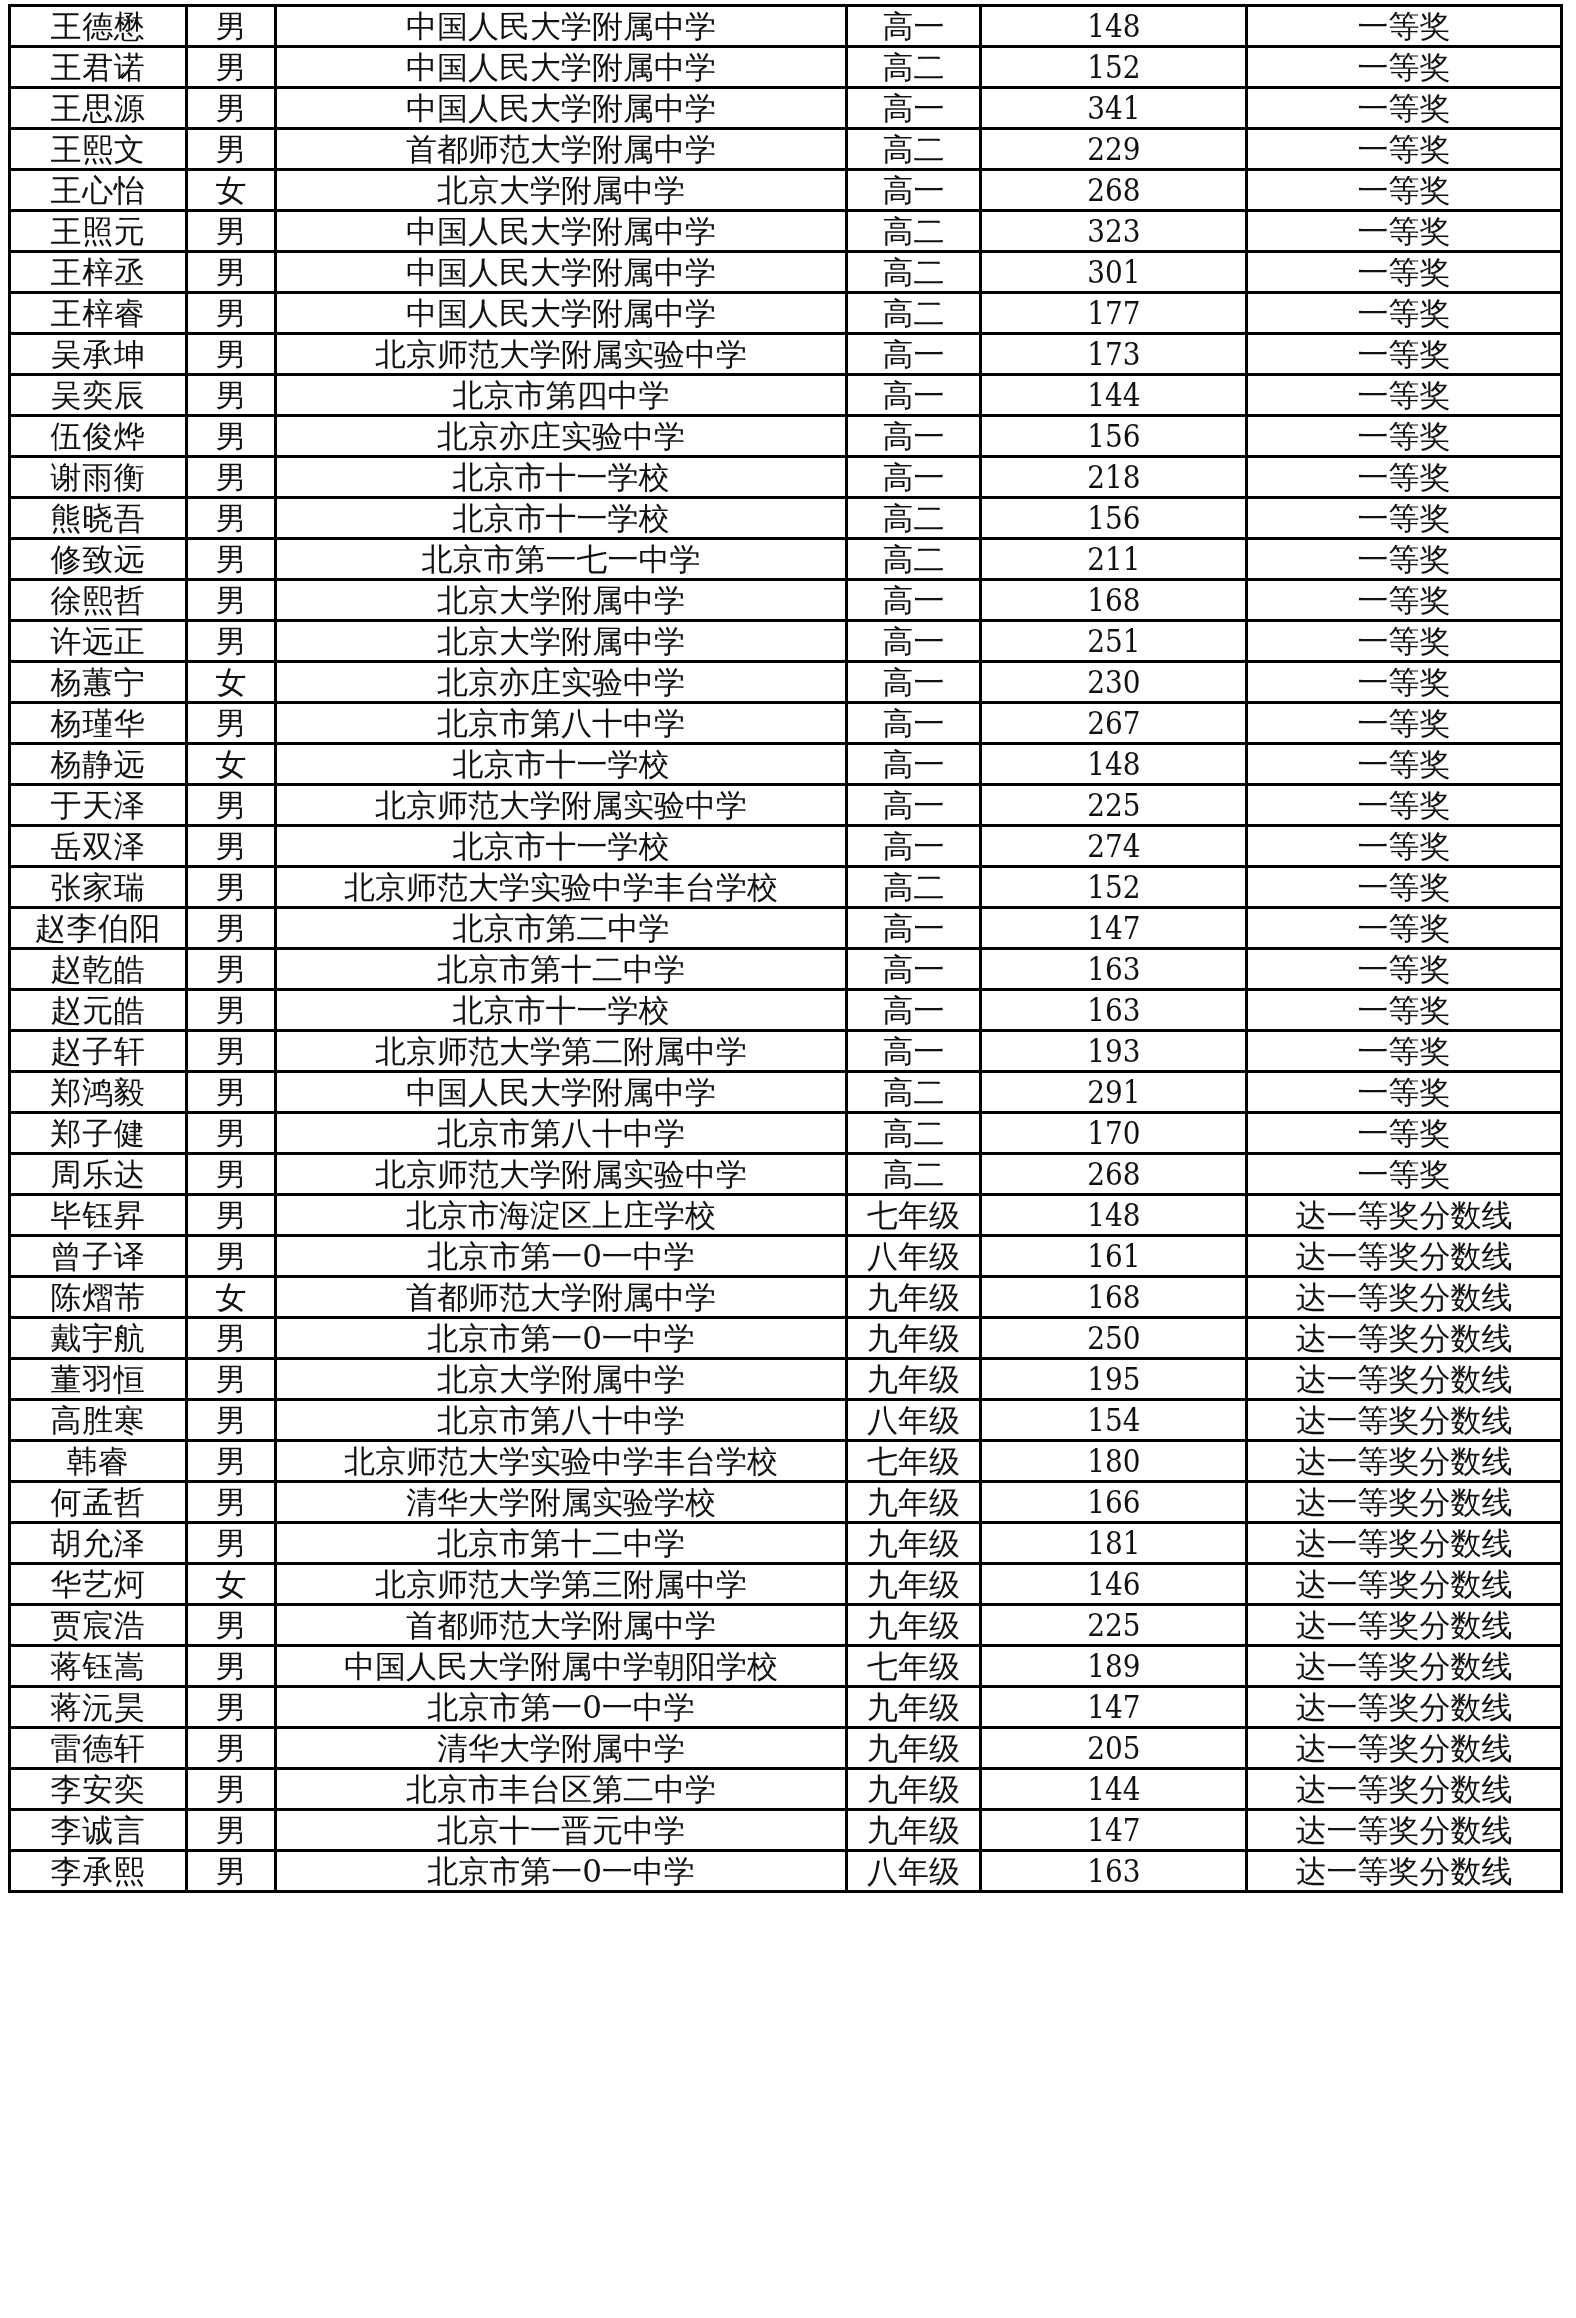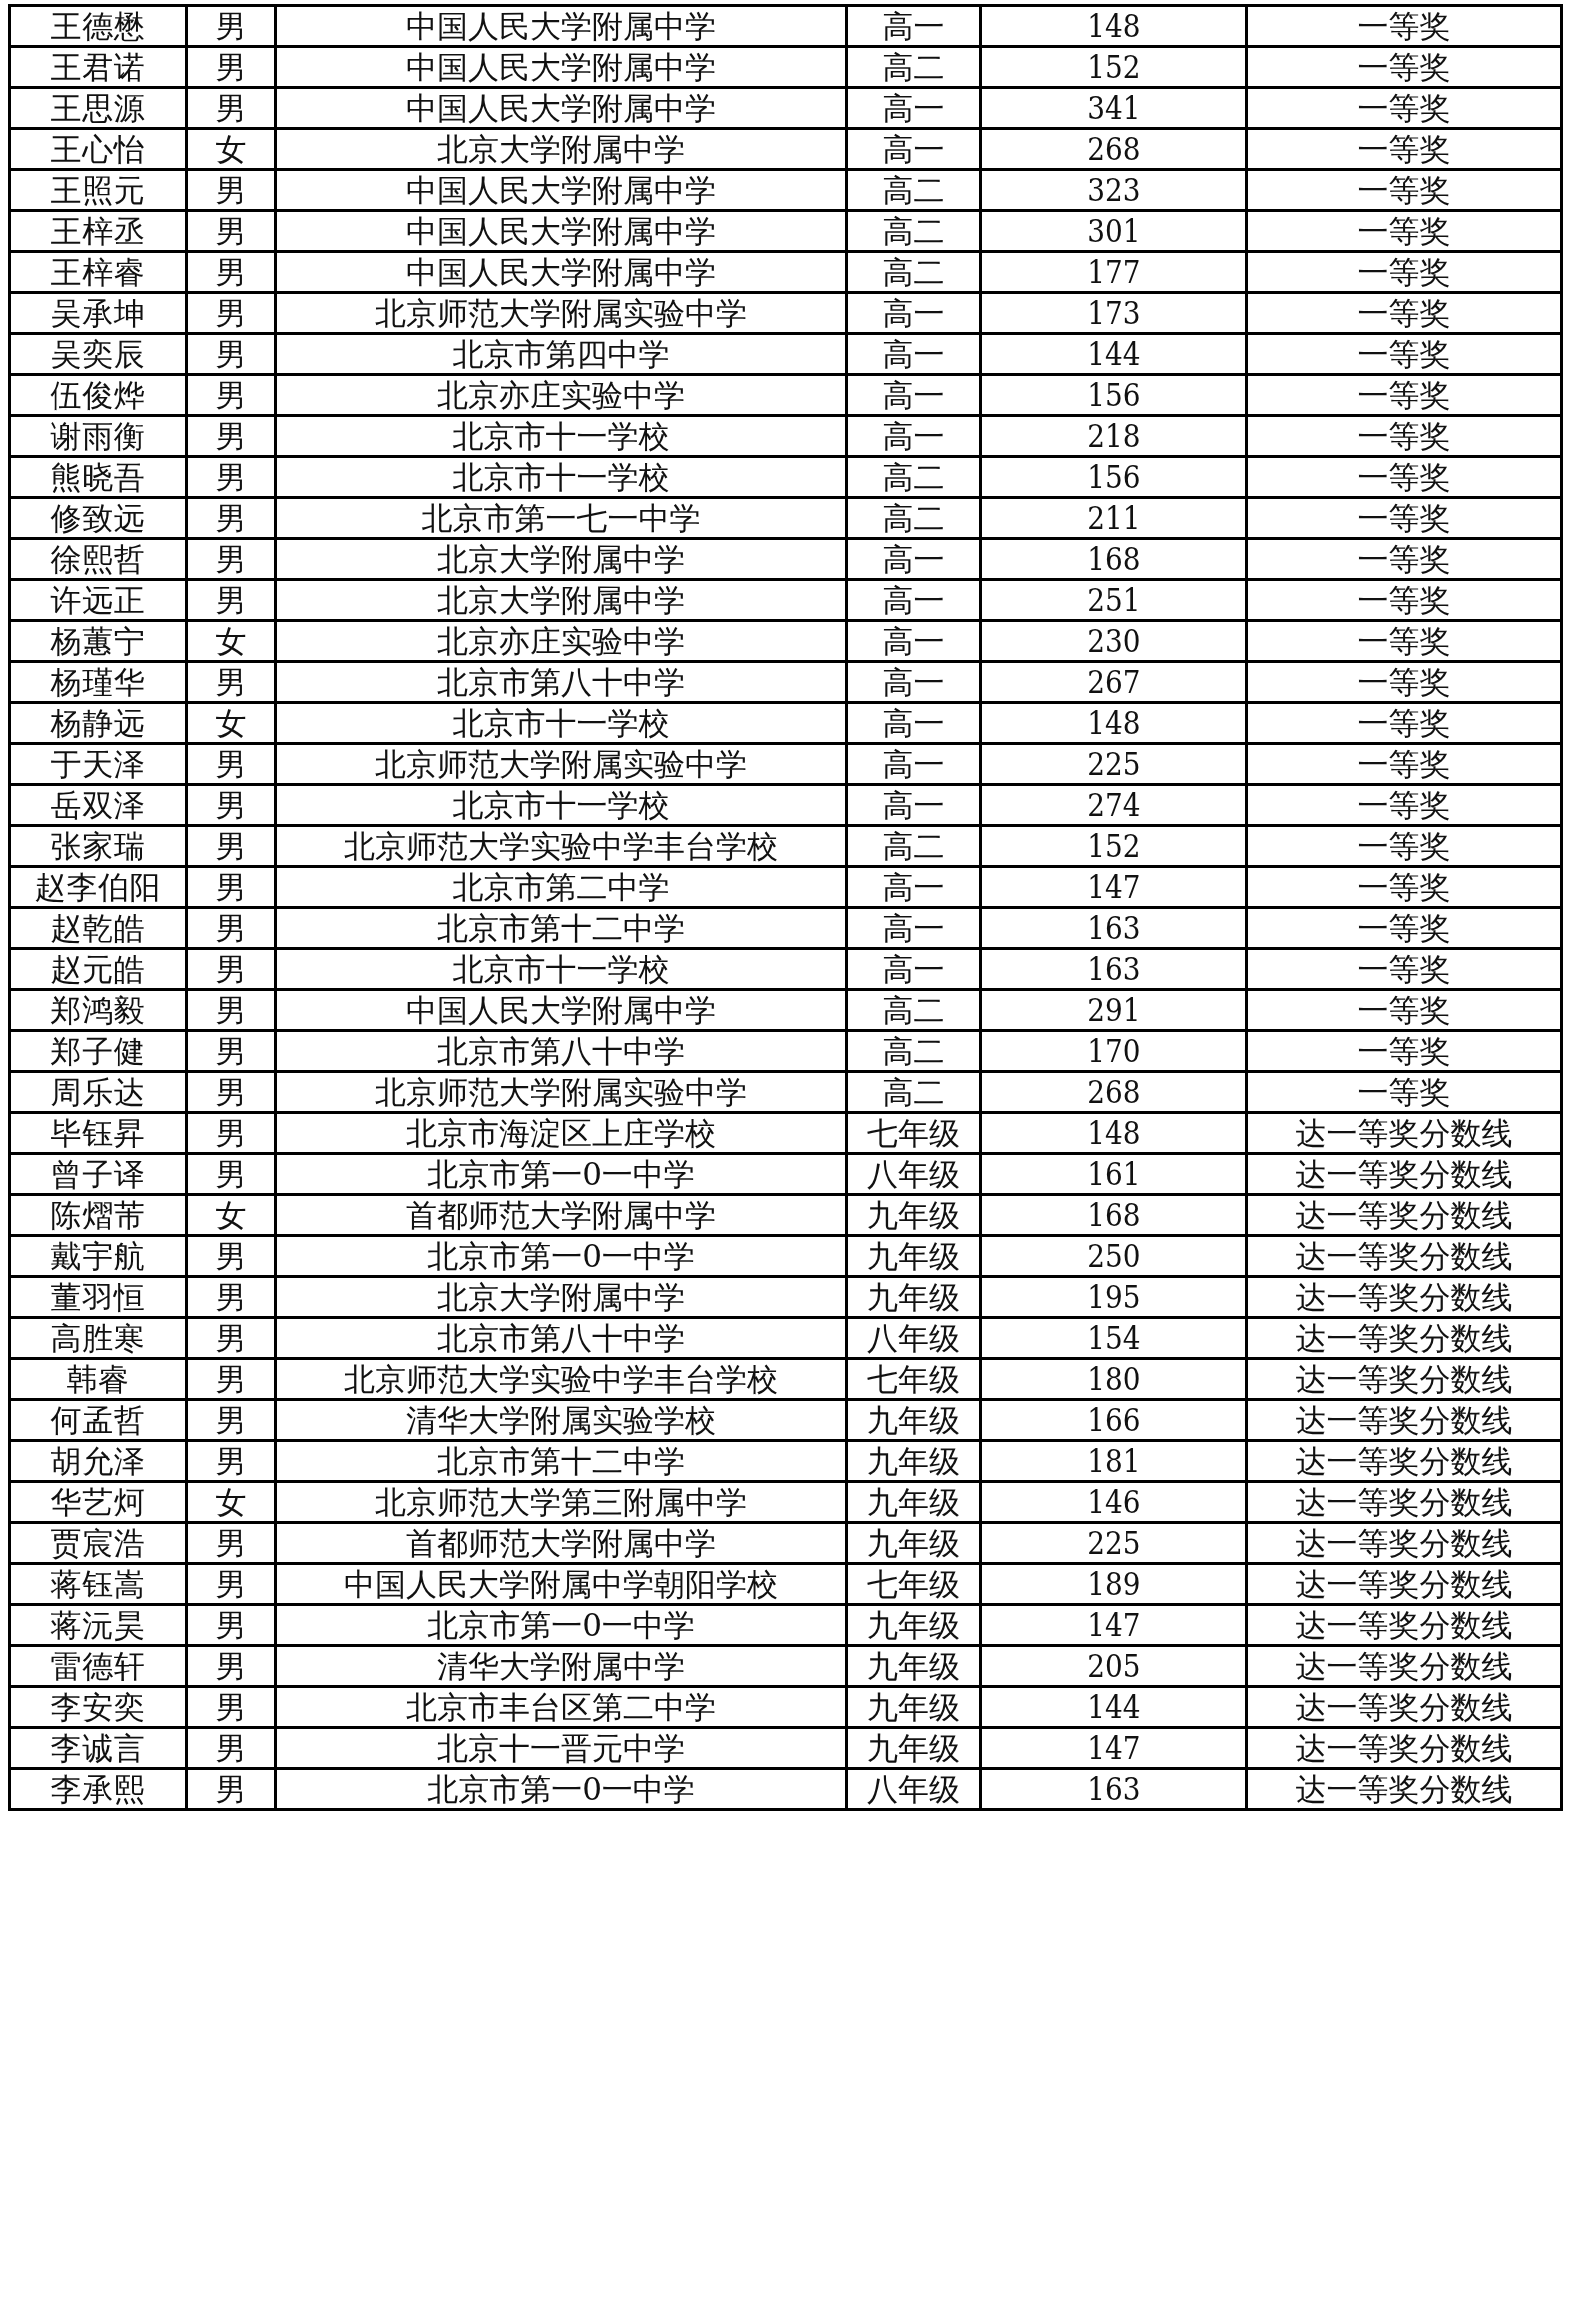--- a/index.html
+++ b/index.html
@@ -49,20 +49,28 @@
       </tr>
       <tr>
         <td class="c-name">王思源</td>
         <td class="c-gender">男</td>
         <td class="c-school">中国人民大学附属中学</td>
         <td class="c-grade">高一</td>
         <td class="c-score">341</td>
         <td class="c-award">一等奖</td>
       </tr>
       <tr>
+        <td class="c-name">王熙文</td>
+        <td class="c-gender">男</td>
+        <td class="c-school">首都师范大学附属中学</td>
+        <td class="c-grade">高二</td>
+        <td class="c-score">229</td>
+        <td class="c-award">一等奖</td>
+      </tr>
+      <tr>
         <td class="c-name">王心怡</td>
         <td class="c-gender">女</td>
         <td class="c-school">北京大学附属中学</td>
         <td class="c-grade">高一</td>
         <td class="c-score">268</td>
         <td class="c-award">一等奖</td>
       </tr>
       <tr>
         <td class="c-name">王照元</td>
         <td class="c-gender">男</td>
@@ -214,20 +222,28 @@
         <td class="c-grade">高一</td>
         <td class="c-score">163</td>
         <td class="c-award">一等奖</td>
       </tr>
       <tr>
         <td class="c-name">赵元皓</td>
         <td class="c-gender">男</td>
         <td class="c-school">北京市十一学校</td>
         <td class="c-grade">高一</td>
         <td class="c-score">163</td>
+        <td class="c-award">一等奖</td>
+      </tr>
+      <tr>
+        <td class="c-name">赵子轩</td>
+        <td class="c-gender">男</td>
+        <td class="c-school">北京师范大学第二附属中学</td>
+        <td class="c-grade">高一</td>
+        <td class="c-score">193</td>
         <td class="c-award">一等奖</td>
       </tr>
       <tr>
         <td class="c-name">郑鸿毅</td>
         <td class="c-gender">男</td>
         <td class="c-school">中国人民大学附属中学</td>
         <td class="c-grade">高二</td>
         <td class="c-score">291</td>
         <td class="c-award">一等奖</td>
       </tr>

